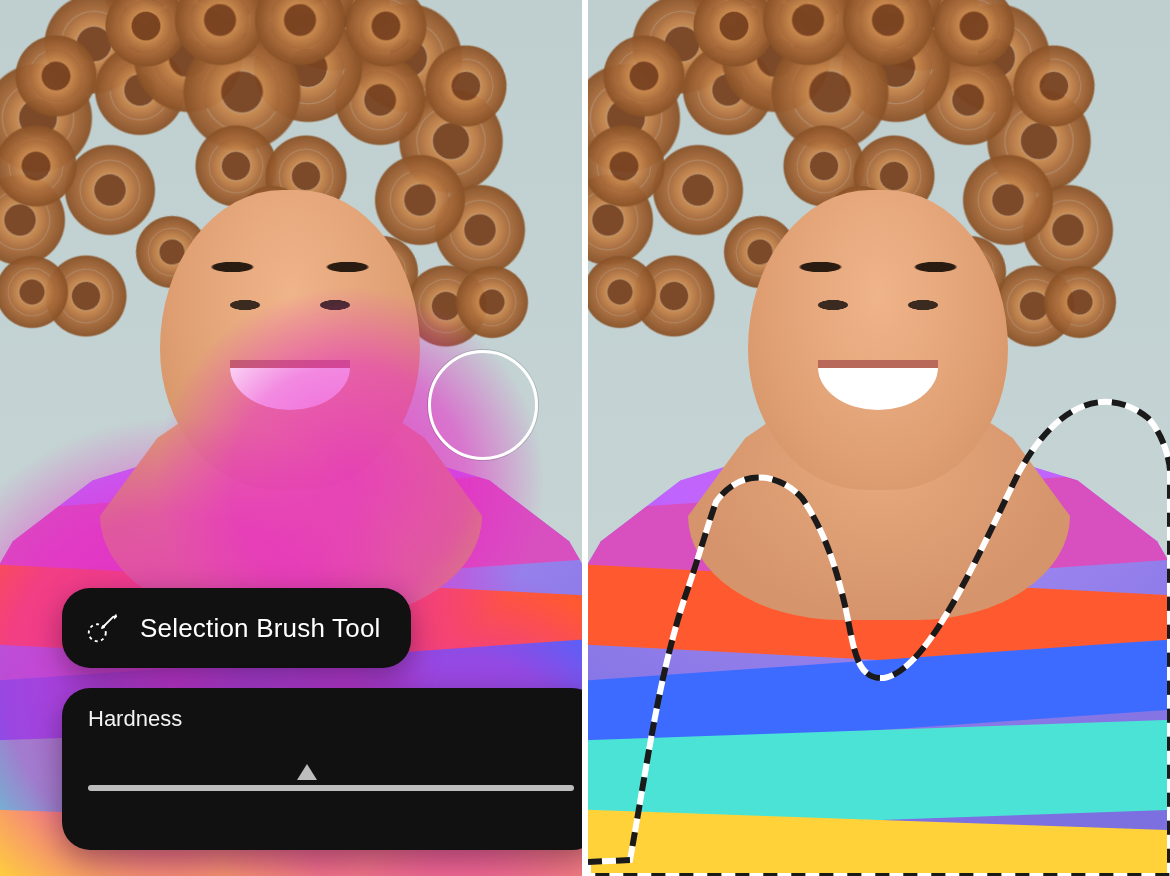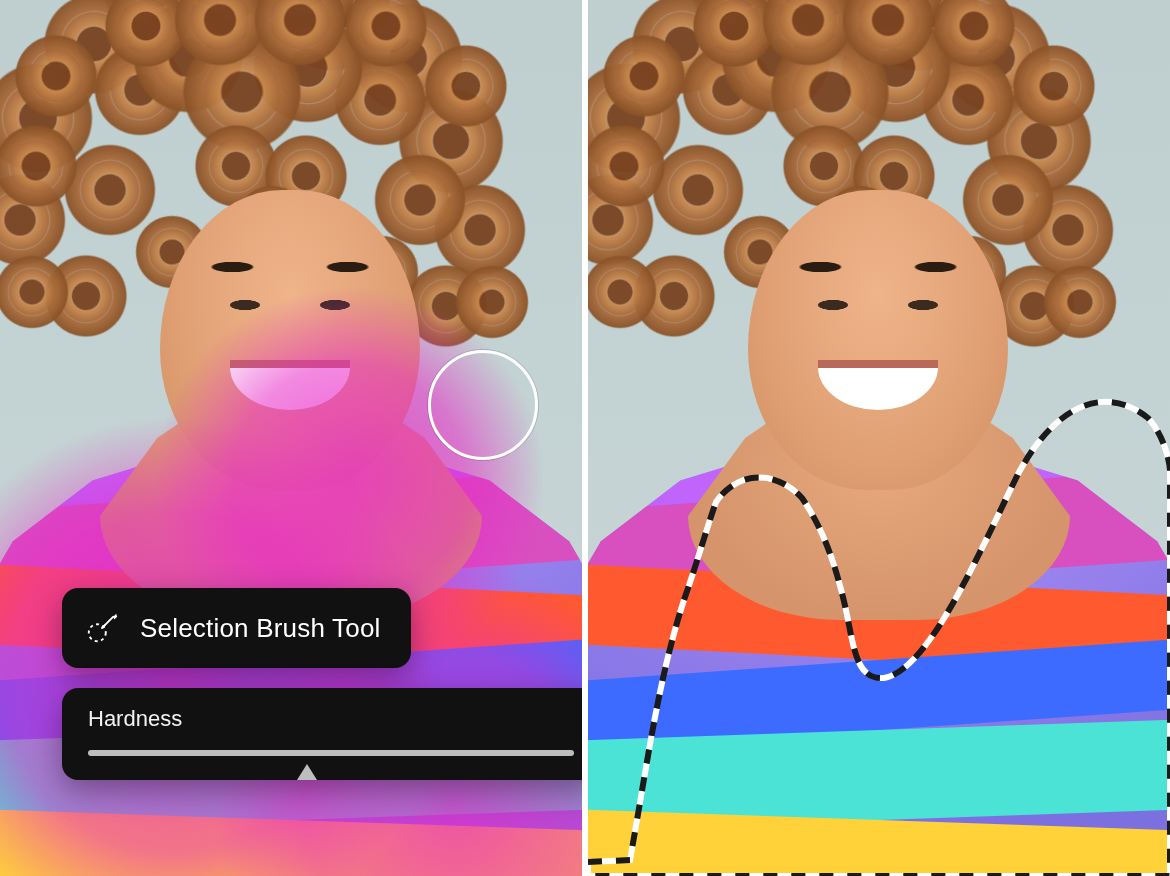--- a/index.html
+++ b/index.html
@@ -145,41 +145,41 @@
     position: absolute;
     inset: 0;
     pointer-events: none;
   }
 
   
   .chip {
     position: absolute;
     background: #111111;
     color: #ffffff;
-    border-radius: 16px;
+    border-radius: 28px;
     box-shadow: 0 10px 30px rgba(0,0,0,.35);
     display: flex;
     align-items: center;
   }
   .tool-chip {
     left: 62px; top: 588px;
     height: 80px;
     padding: 0 30px 0 22px;
     gap: 20px;
     font-size: 26px;
     letter-spacing: .2px;
   }
   .tool-chip .icon {
     width: 36px; height: 36px;
     display: flex; align-items: center; justify-content: center;
   }
   .hardness-chip {
     left: 62px; top: 688px;
     width: 538px;
-    height: 92px;
+    height: 162px;
     flex-direction: column;
     align-items: stretch;
     padding: 18px 26px 22px 26px;
     gap: 16px;
   }
   .hardness-chip .label {
     font-size: 22px;
     font-weight: 400;
     color: #f2f2f2;
   }

